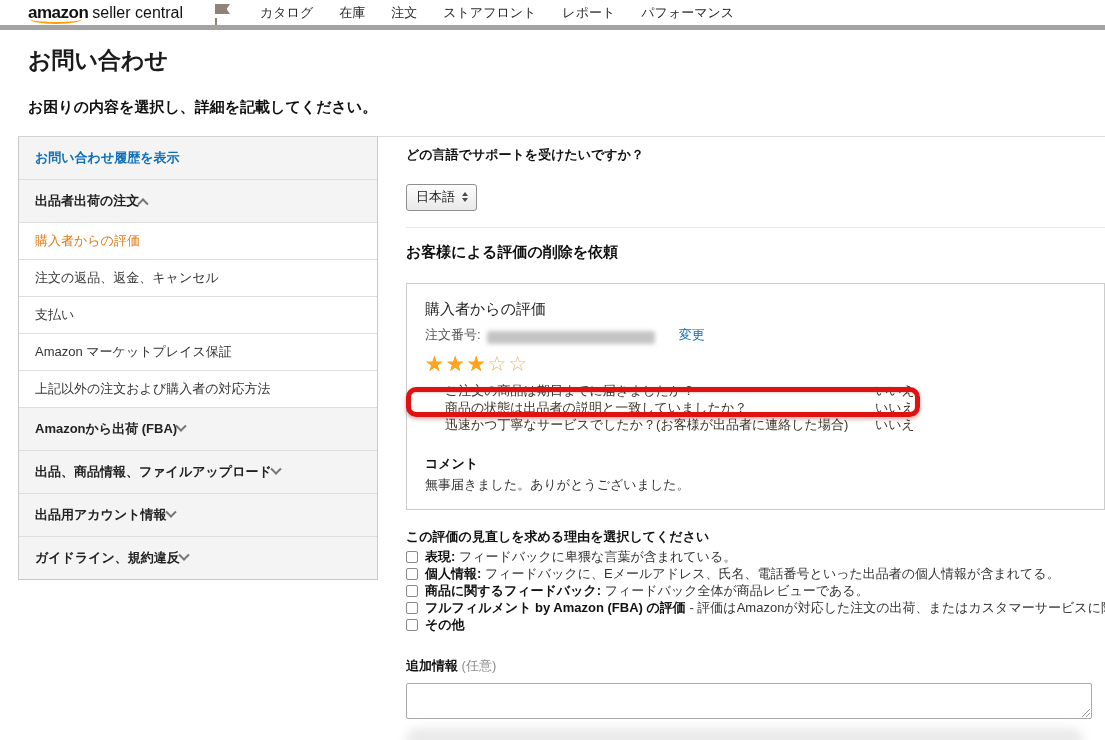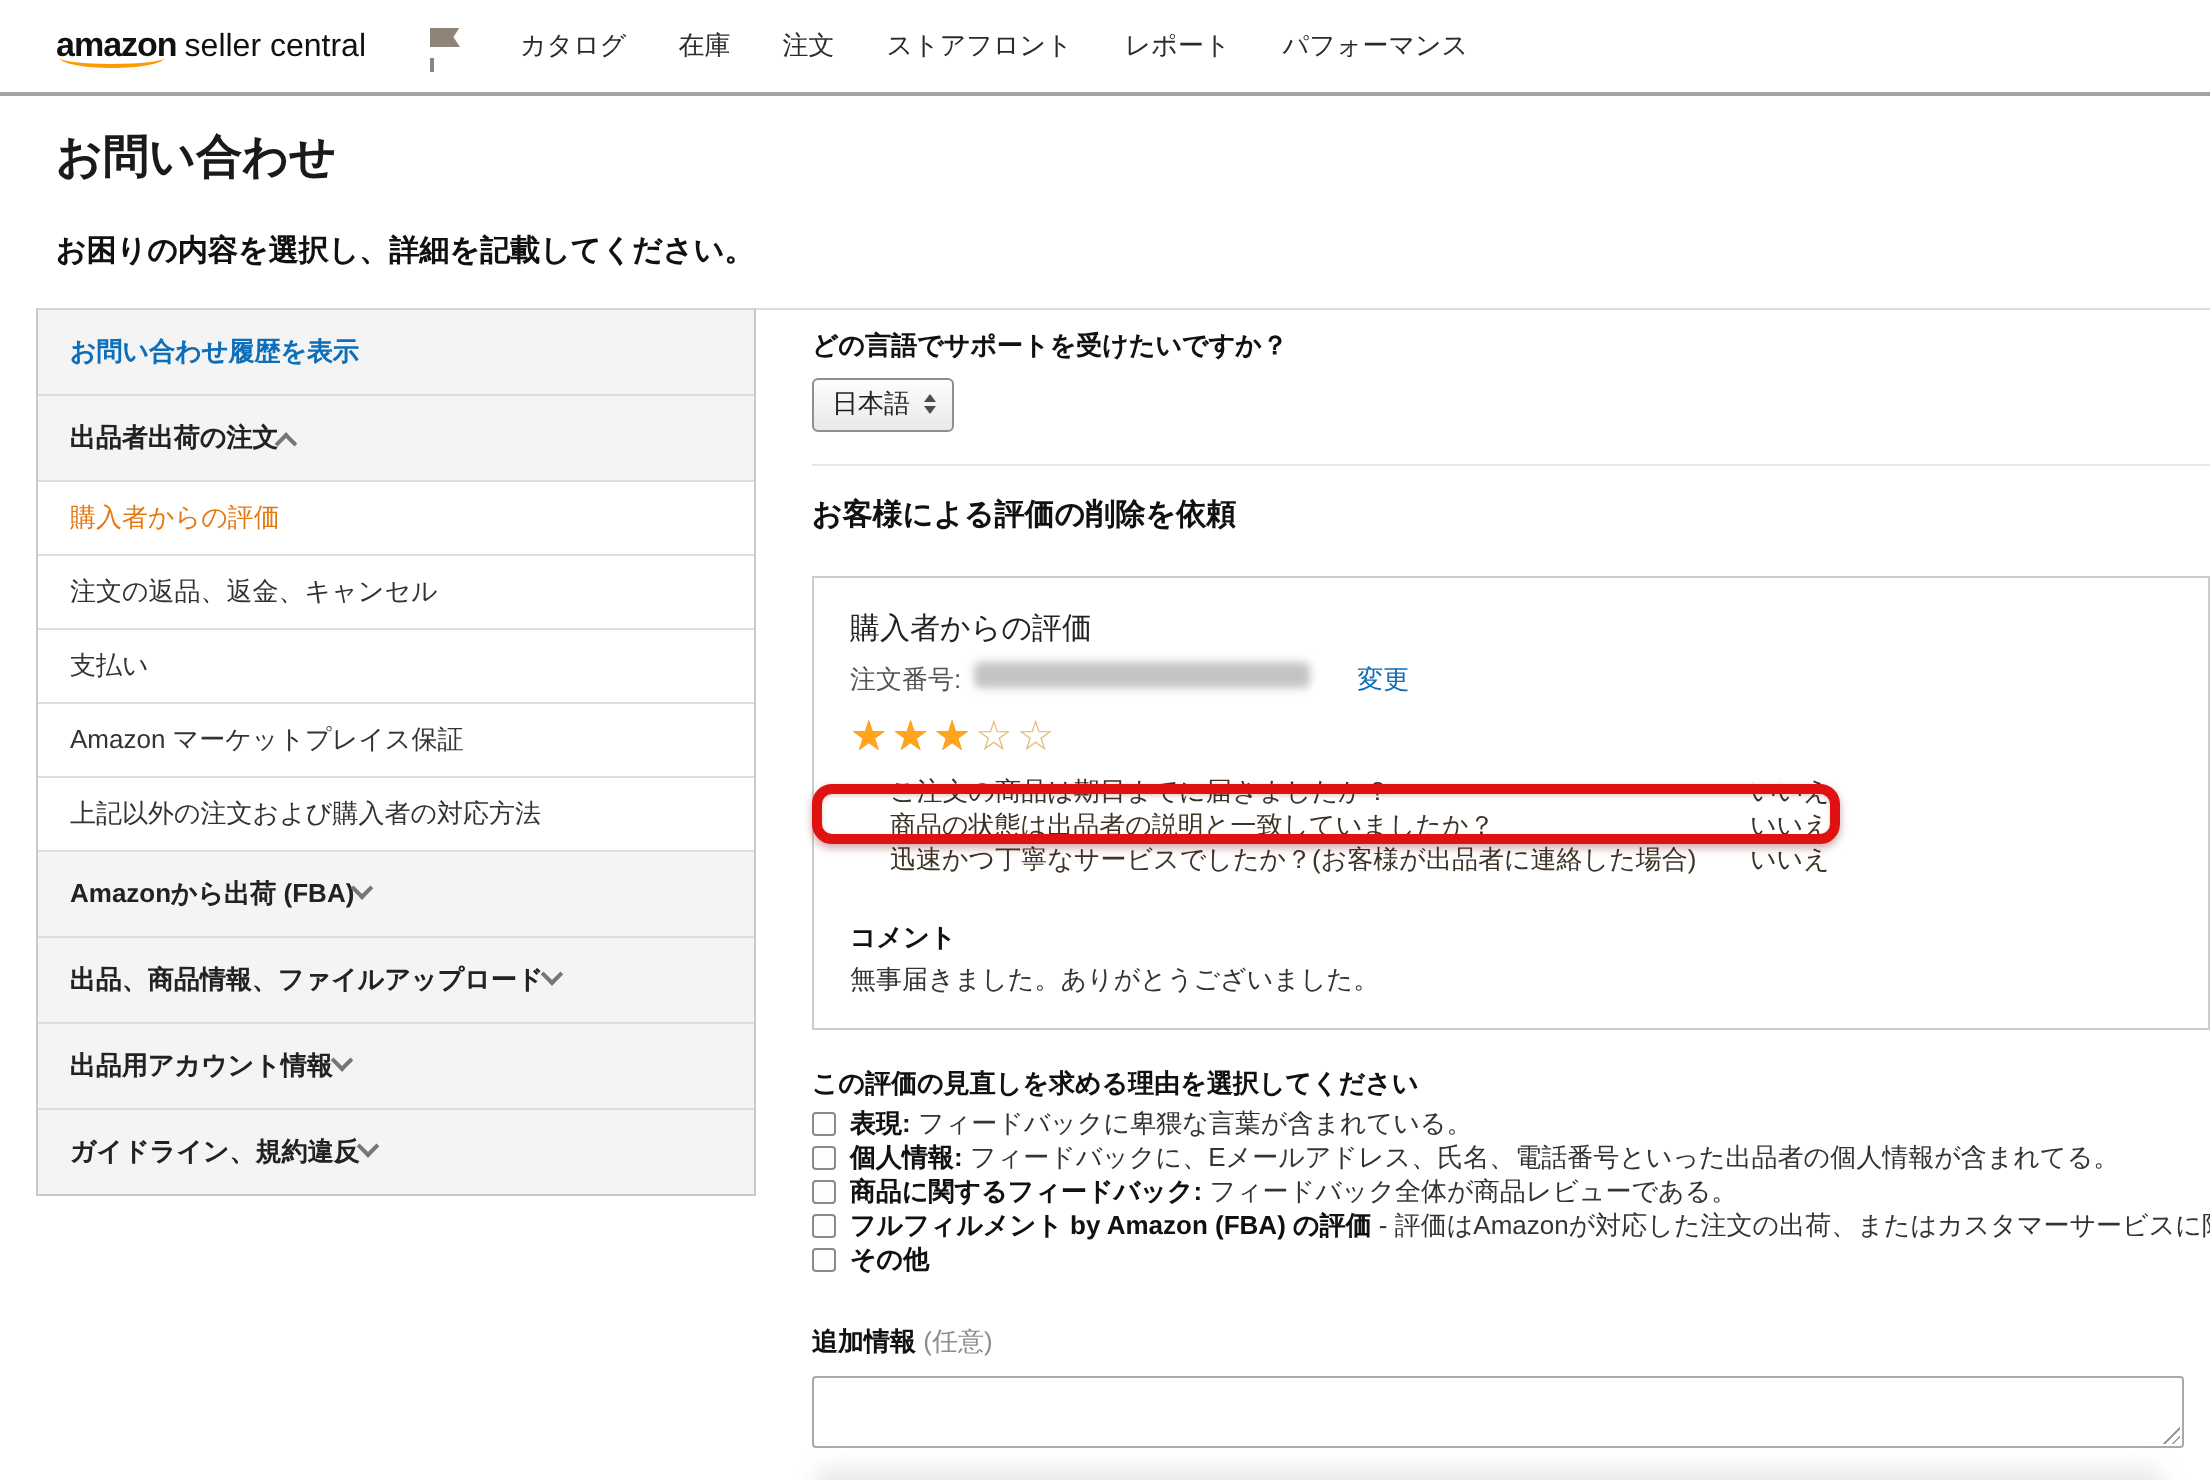--- a/index.html
+++ b/index.html
@@ -1,20 +1,20 @@
 <!DOCTYPE html>
 <html><head>
 <meta charset="utf-8">
 <style>
   * { margin:0; padding:0; box-sizing:border-box; }
   body { background:#888; font-family:"Liberation Sans","DejaVu Sans",sans-serif; }
   .canvas { position:relative; width:1105px; height:740px; background:#fff; overflow:hidden; margin:0 auto; }
 
   
-  .topnav { height:48px; display:flex; align-items:center; border-bottom:2px solid #a3a3a3; padding-left:28px; background:#fff; }
+  .topnav { height:30px; display:flex; align-items:center; border-bottom:5px solid #a3a3a3; padding-left:28px; background:#fff; }
   .logo { display:flex; align-items:baseline; cursor:pointer; }
   .logo-amazon { font-size:17px; font-weight:bold; color:#111; letter-spacing:-0.5px; position:relative; }
   .logo-amazon .smile { position:absolute; left:2px; right:6px; bottom:-1px; height:5px; border-bottom:2px solid #f90; border-radius:0 0 50% 50%/0 0 100% 100%; }
   .logo-seller { font-size:16px; color:#111; margin-left:4px; font-weight:400; }
   .flag-icon { margin-left:32px; display:inline-block; cursor:pointer; }
   .flag-icon .pennant { width:15px; height:10px; background:#8e8478; clip-path:polygon(0 0,100% 0,78% 50%,100% 100%,0 100%); display:inline-block; }
   .flag-icon .pole { display:block; width:2px; height:7px; background:#8e8478; margin-left:0; }
   .nav-items { display:flex; margin-left:30px; gap:26px; }
   .nav-item { font-size:13px; color:#2b2b2b; cursor:pointer; white-space:nowrap; }
 
@@ -32,32 +32,32 @@
   .side-item.link .lbl { color:#0d6eba; }
   .side-item.sub { background:#fff; padding:9px 16px; color:#333; }
   .side-item.sub.selected .lbl { color:#e47911; }
   .chev { width:8px; height:8px; border-right:2px solid #767676; border-bottom:2px solid #767676; flex:0 0 auto; margin-right:2px; }
   .chev.up { transform:rotate(-135deg) translate(-2px,-2px); }
   .chev.down { transform:rotate(45deg) translate(-2px,-2px); }
 
   
   .main { flex:1; border-top:1px solid #dcdcdc; padding:9px 0 0 28px; min-width:0; }
   .lang-label { font-size:13px; font-weight:bold; color:#111; }
-  .lang-select { margin-top:7px; display:inline-flex; align-items:center; gap:7px; font-size:13px; color:#222;
+  .lang-select { margin-top:20px; display:inline-flex; align-items:center; gap:7px; font-size:13px; color:#222;
                  border:1px solid #8f8f8f; border-radius:3px; padding:3px 8px 4px 9px; background:linear-gradient(#fdfdfd,#e9e9e9); cursor:pointer; }
   .spin { display:inline-flex; flex-direction:column; gap:2px; }
   .tri-up { width:0; height:0; border-left:3px solid transparent; border-right:3px solid transparent; border-bottom:4px solid #4c4c4c; }
   .tri-down { width:0; height:0; border-left:3px solid transparent; border-right:3px solid transparent; border-top:4px solid #4c4c4c; }
   .divider { border-top:1px solid #e7e7e7; margin-top:16px; }
   .section-heading { font-size:15px; font-weight:bold; color:#111; margin-top:15px; }
 
   
   .fb-box { border:1px solid #ccc; margin-top:21px; padding:16px 18px 15px 18px; }
   .fb-title { font-size:15px; color:#222; }
-  .order-row { margin-top:7px; font-size:13px; color:#555; display:flex; align-items:flex-start; }
+  .order-row { margin-top:7px; font-size:13px; color:#555; display:flex; align-items:flex-end; }
   .redact { display:inline-block; height:13px; width:168px; margin-left:6px; background:#b5b5b5; border-radius:3px; filter:blur(2px); opacity:.8; }
   .change-link { color:#0d6eba; margin-left:24px; cursor:pointer; }
   .stars { margin-top:9px; font-size:21px; letter-spacing:2px; line-height:22px; }
   .star-f { color:#ffa41c; text-shadow:0 0 0 #e8930c; }
   .star-e { color:#e4b96d; }
   .qa-list { position:relative; margin-top:7px; font-size:13px; color:#3d3226; }
   .qa-row { position:relative; line-height:17px; height:17px; white-space:nowrap;margin-left:20px; }
   .qa-a { position:absolute; left:430px; top:0; }
   .highlight-ring { position:absolute; left:-19px; top:5px; width:514px; height:30px; border:5px solid #e01111;
                     border-radius:10px; box-shadow:0 2px 4px rgba(120,0,0,.35), inset 0 1px 2px rgba(120,0,0,.2); pointer-events:none; z-index:5; }

